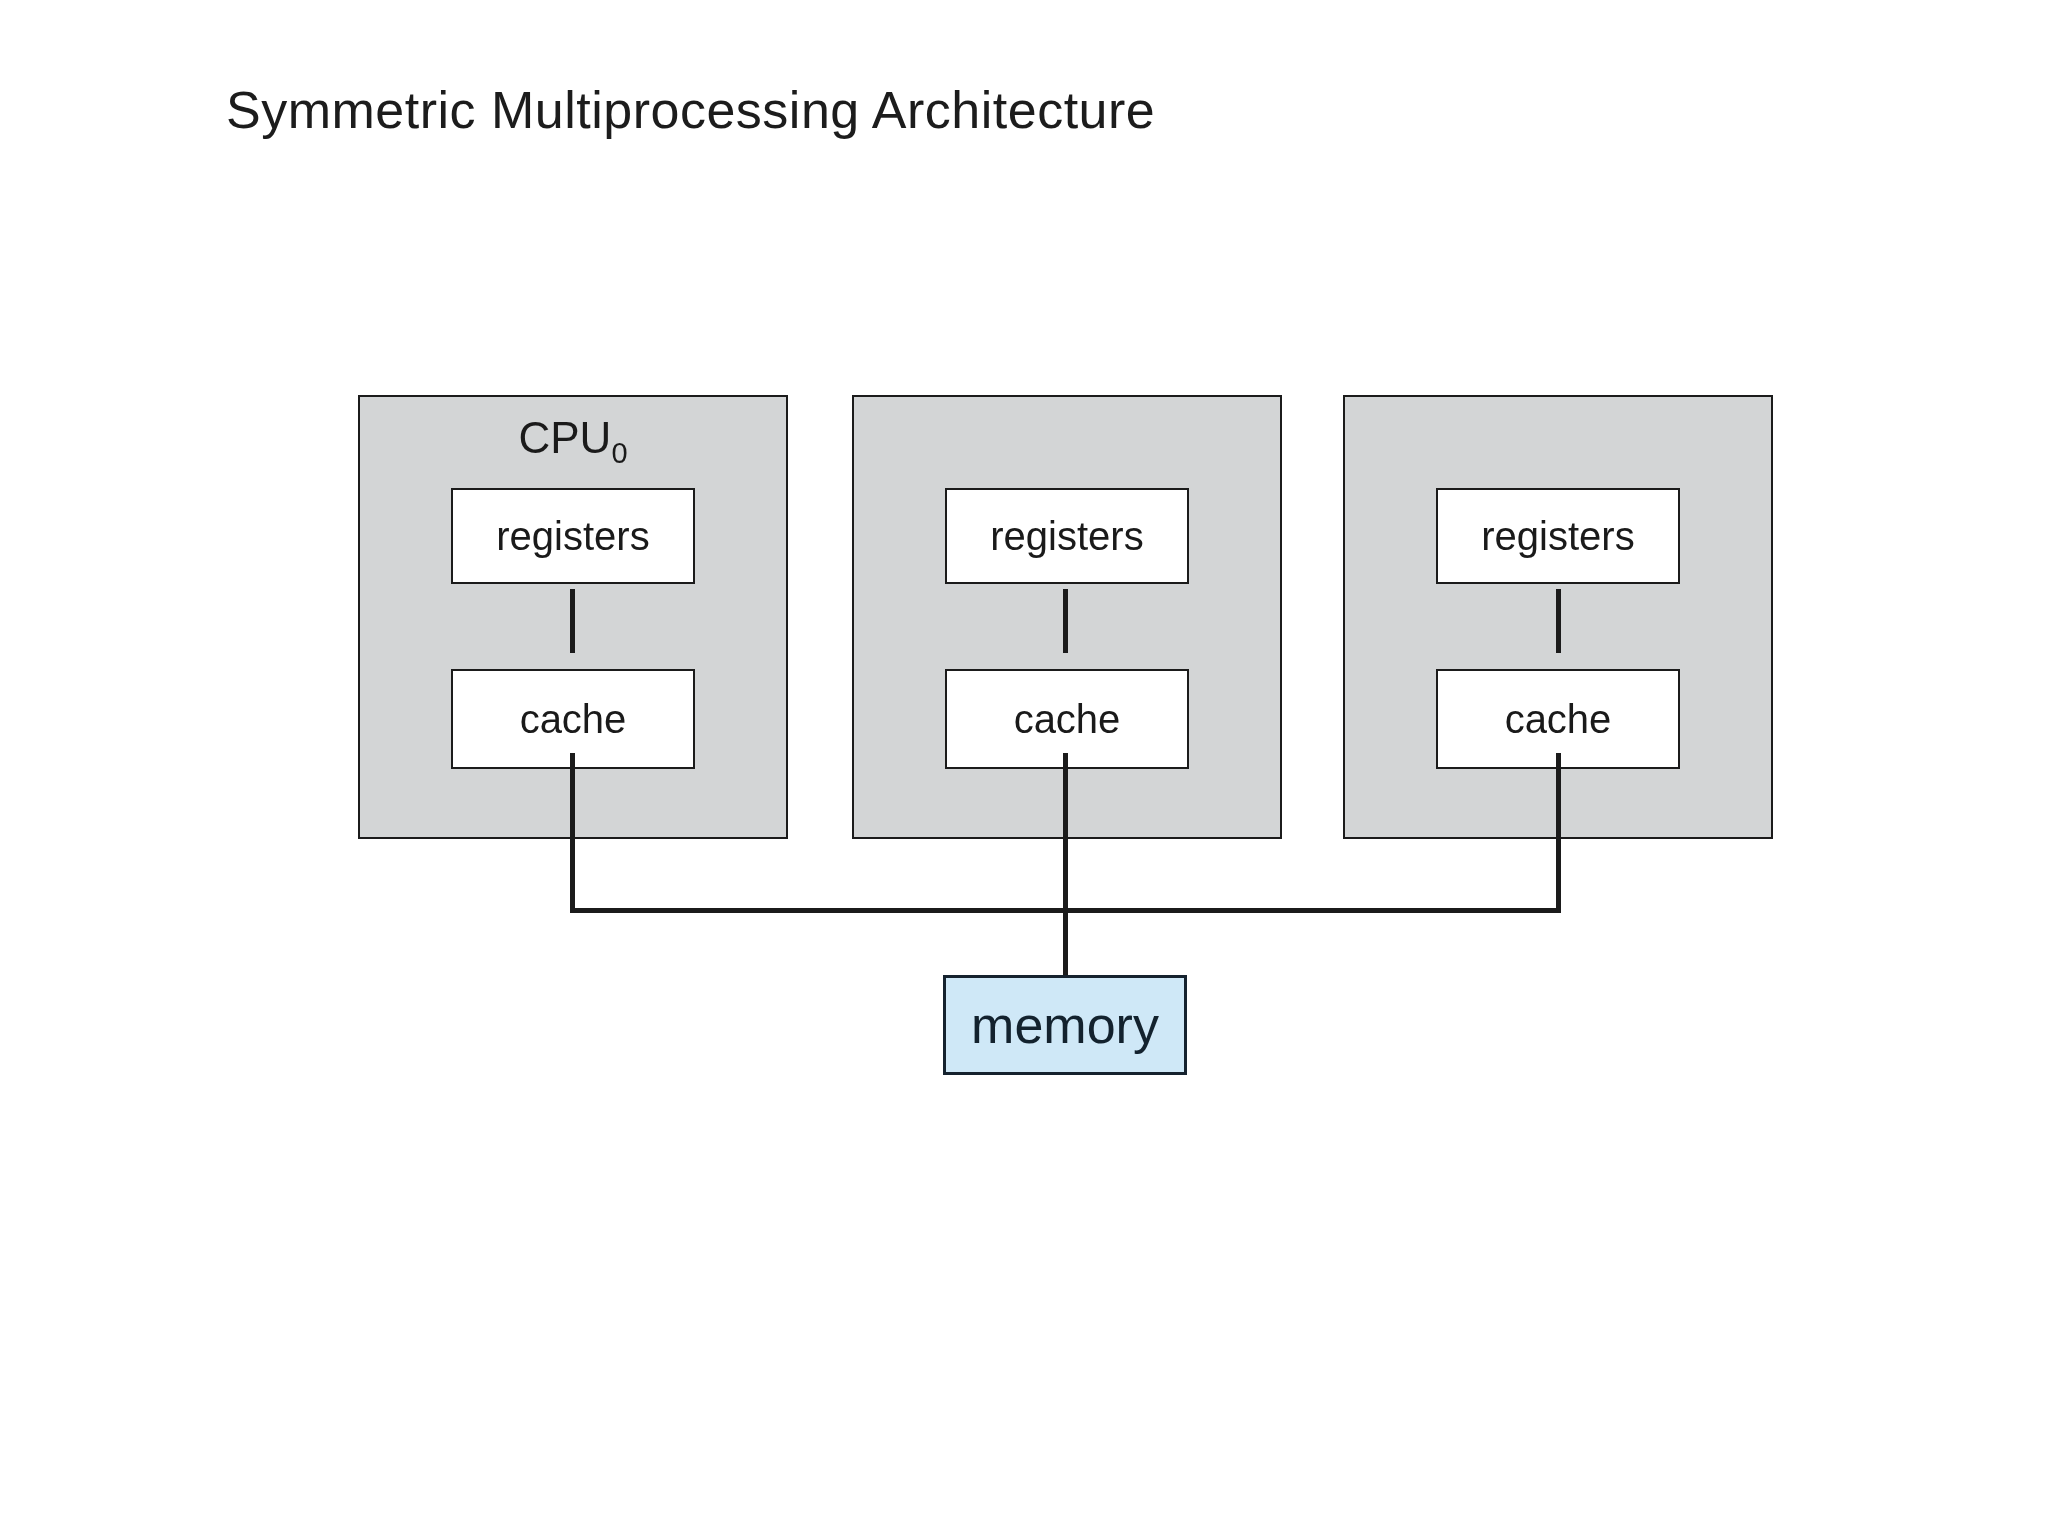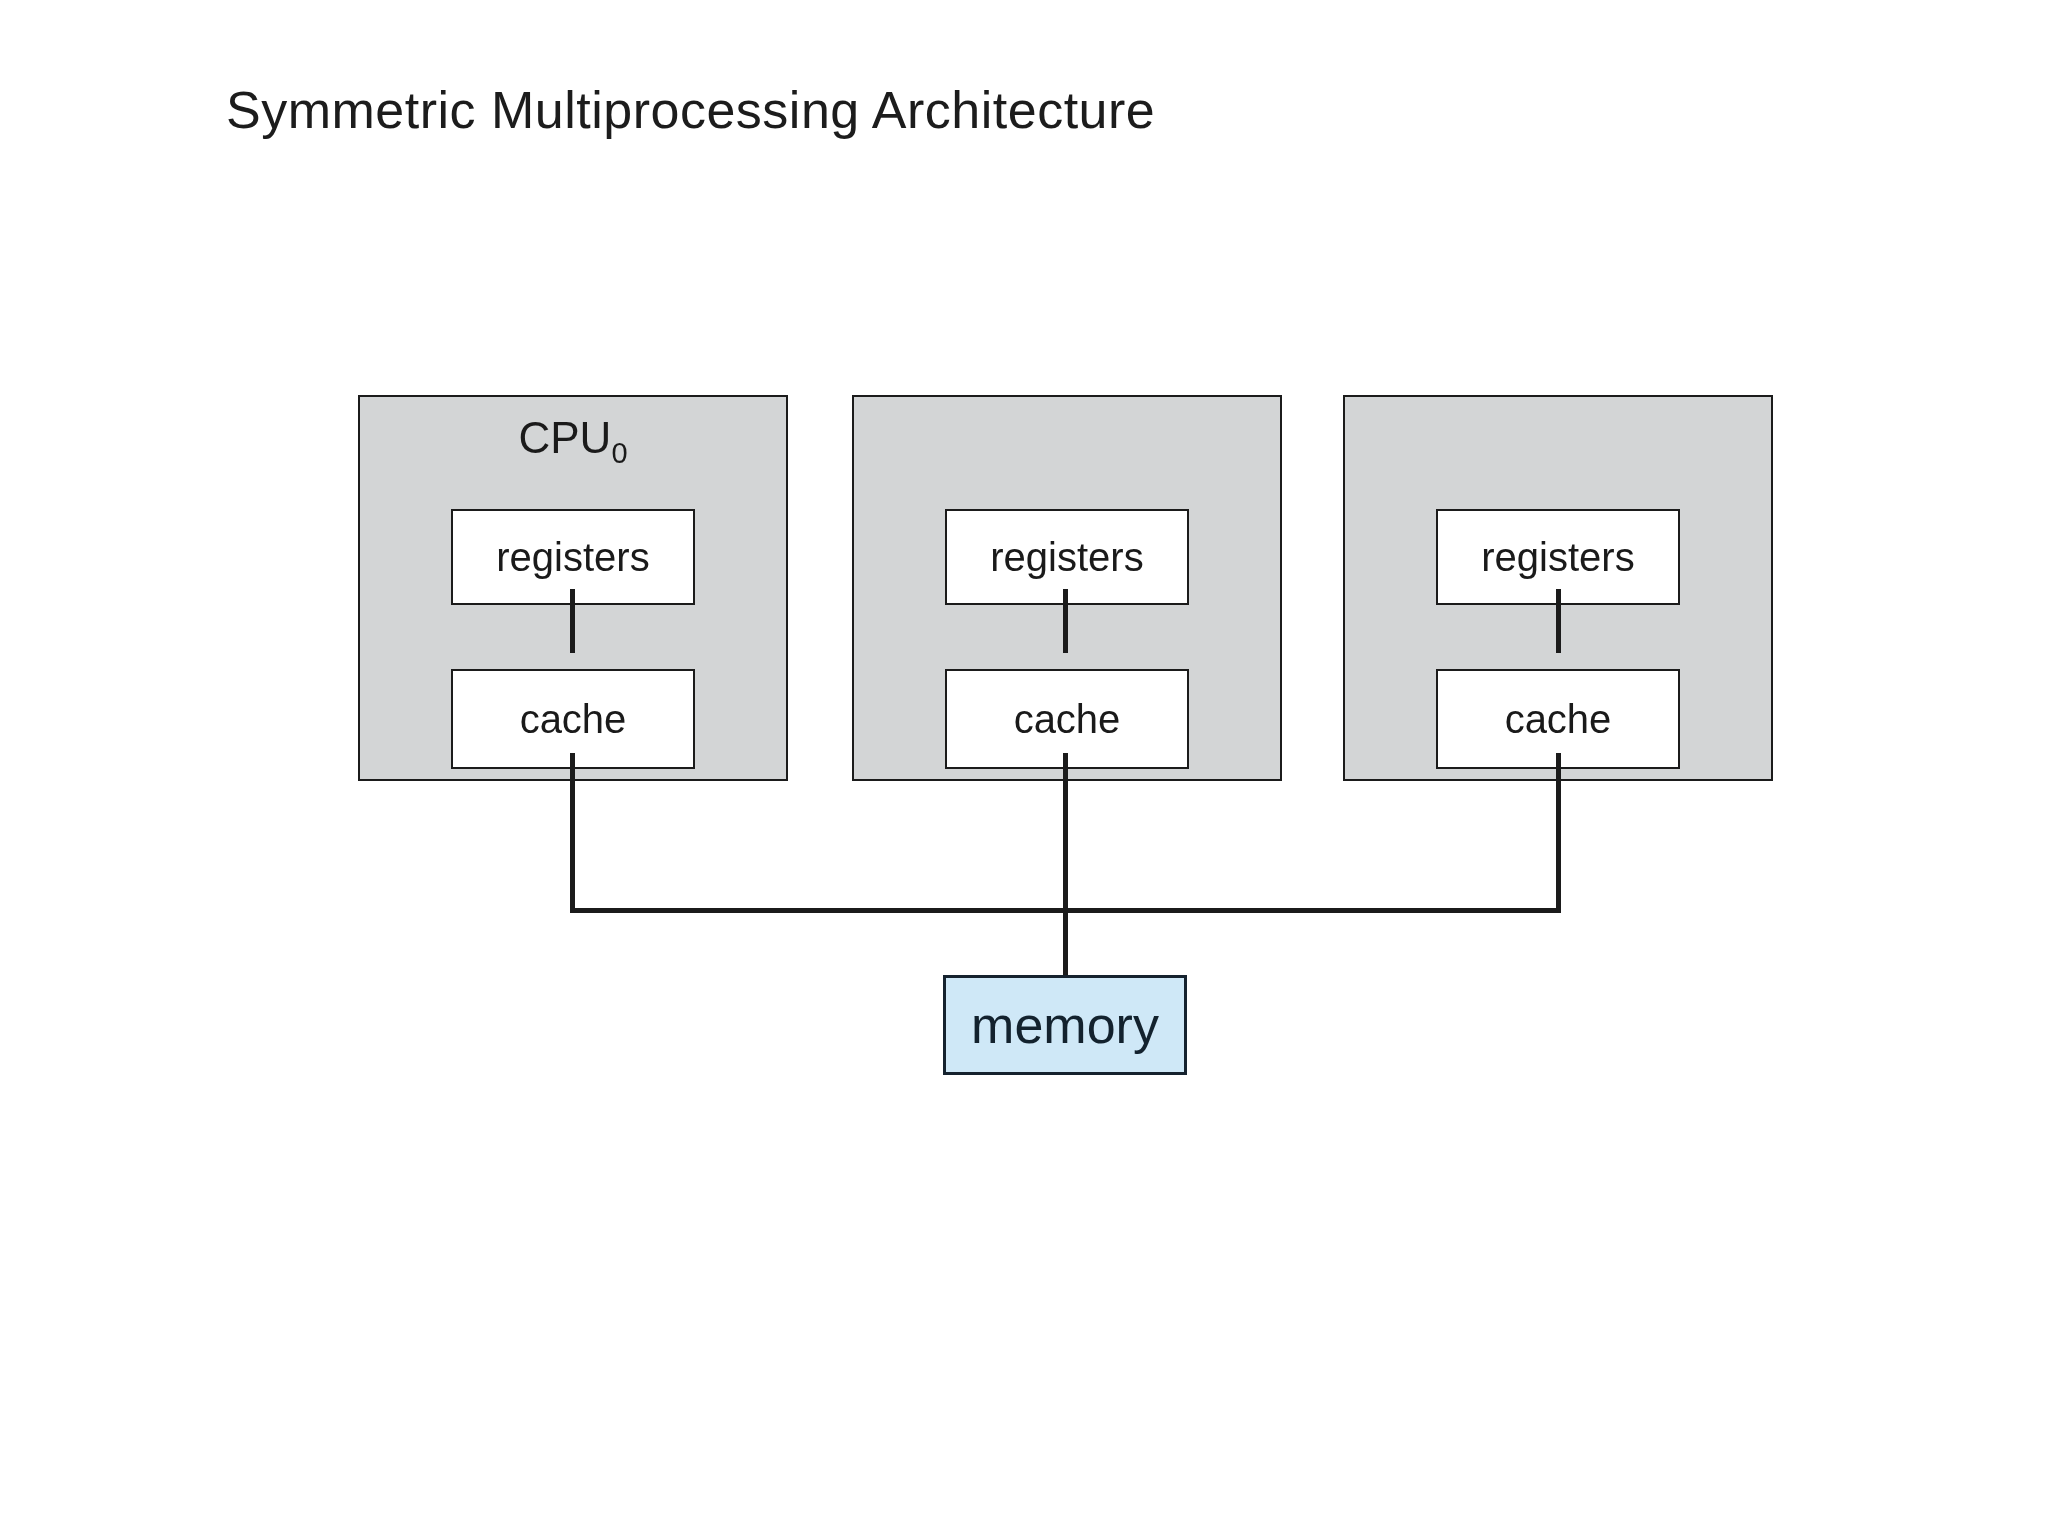--- a/index.html
+++ b/index.html
@@ -6,39 +6,39 @@
   body{
     width:2048px;height:1536px;position:relative;background:#ffffff;
     font-family:"Liberation Sans",sans-serif;overflow:hidden;
   }
   .slide-title{
     position:absolute;left:226px;top:80px;
     font-size:52px;font-weight:300;color:#1c1c1c;
     white-space:nowrap;letter-spacing:0.5px;
   }
   .cpu-box{
-    position:absolute;top:395px;width:430px;height:386px;
+    position:absolute;top:395px;width:430px;height:444px;
     background:#d3d5d6;border:2px solid #1b1b1b;box-sizing:border-box;
   }
   .cpu-box.c0{left:358px;}
   .cpu-box.c1{left:852px;}
   .cpu-box.c2{left:1343px;}
   .cpu-label{
     position:absolute;top:16px;left:0;width:100%;text-align:center;
     font-size:44px;color:#1a1a1a;
   }
   .cpu-label sub{font-size:29px;line-height:0;}
   .inner-box{
     position:absolute;left:50%;transform:translateX(-50%);
     width:244px;box-sizing:border-box;
     background:#ffffff;border:2px solid #1b1b1b;
     display:flex;align-items:center;justify-content:center;
     font-size:40px;color:#1a1a1a;
   }
-  .registers-box{top:112px;height:96px;}
+  .registers-box{top:91px;height:96px;}
   .cache-box{top:272px;height:100px;}
   .vline,.hline{position:absolute;background:#1b1b1b;}
   .vline{width:5px;}
   .hline{height:5px;}
   .v-reg-cache{top:589px;height:64px;}
   .v-cache-bus{top:753px;height:160px;}
   .v-cache-memory{top:753px;height:225px;}
   .x0{left:570px;} .x1{left:1063px;} .x2{left:1556px;}
   .bus{left:570px;top:908px;width:991px;}
   .memory-box{

